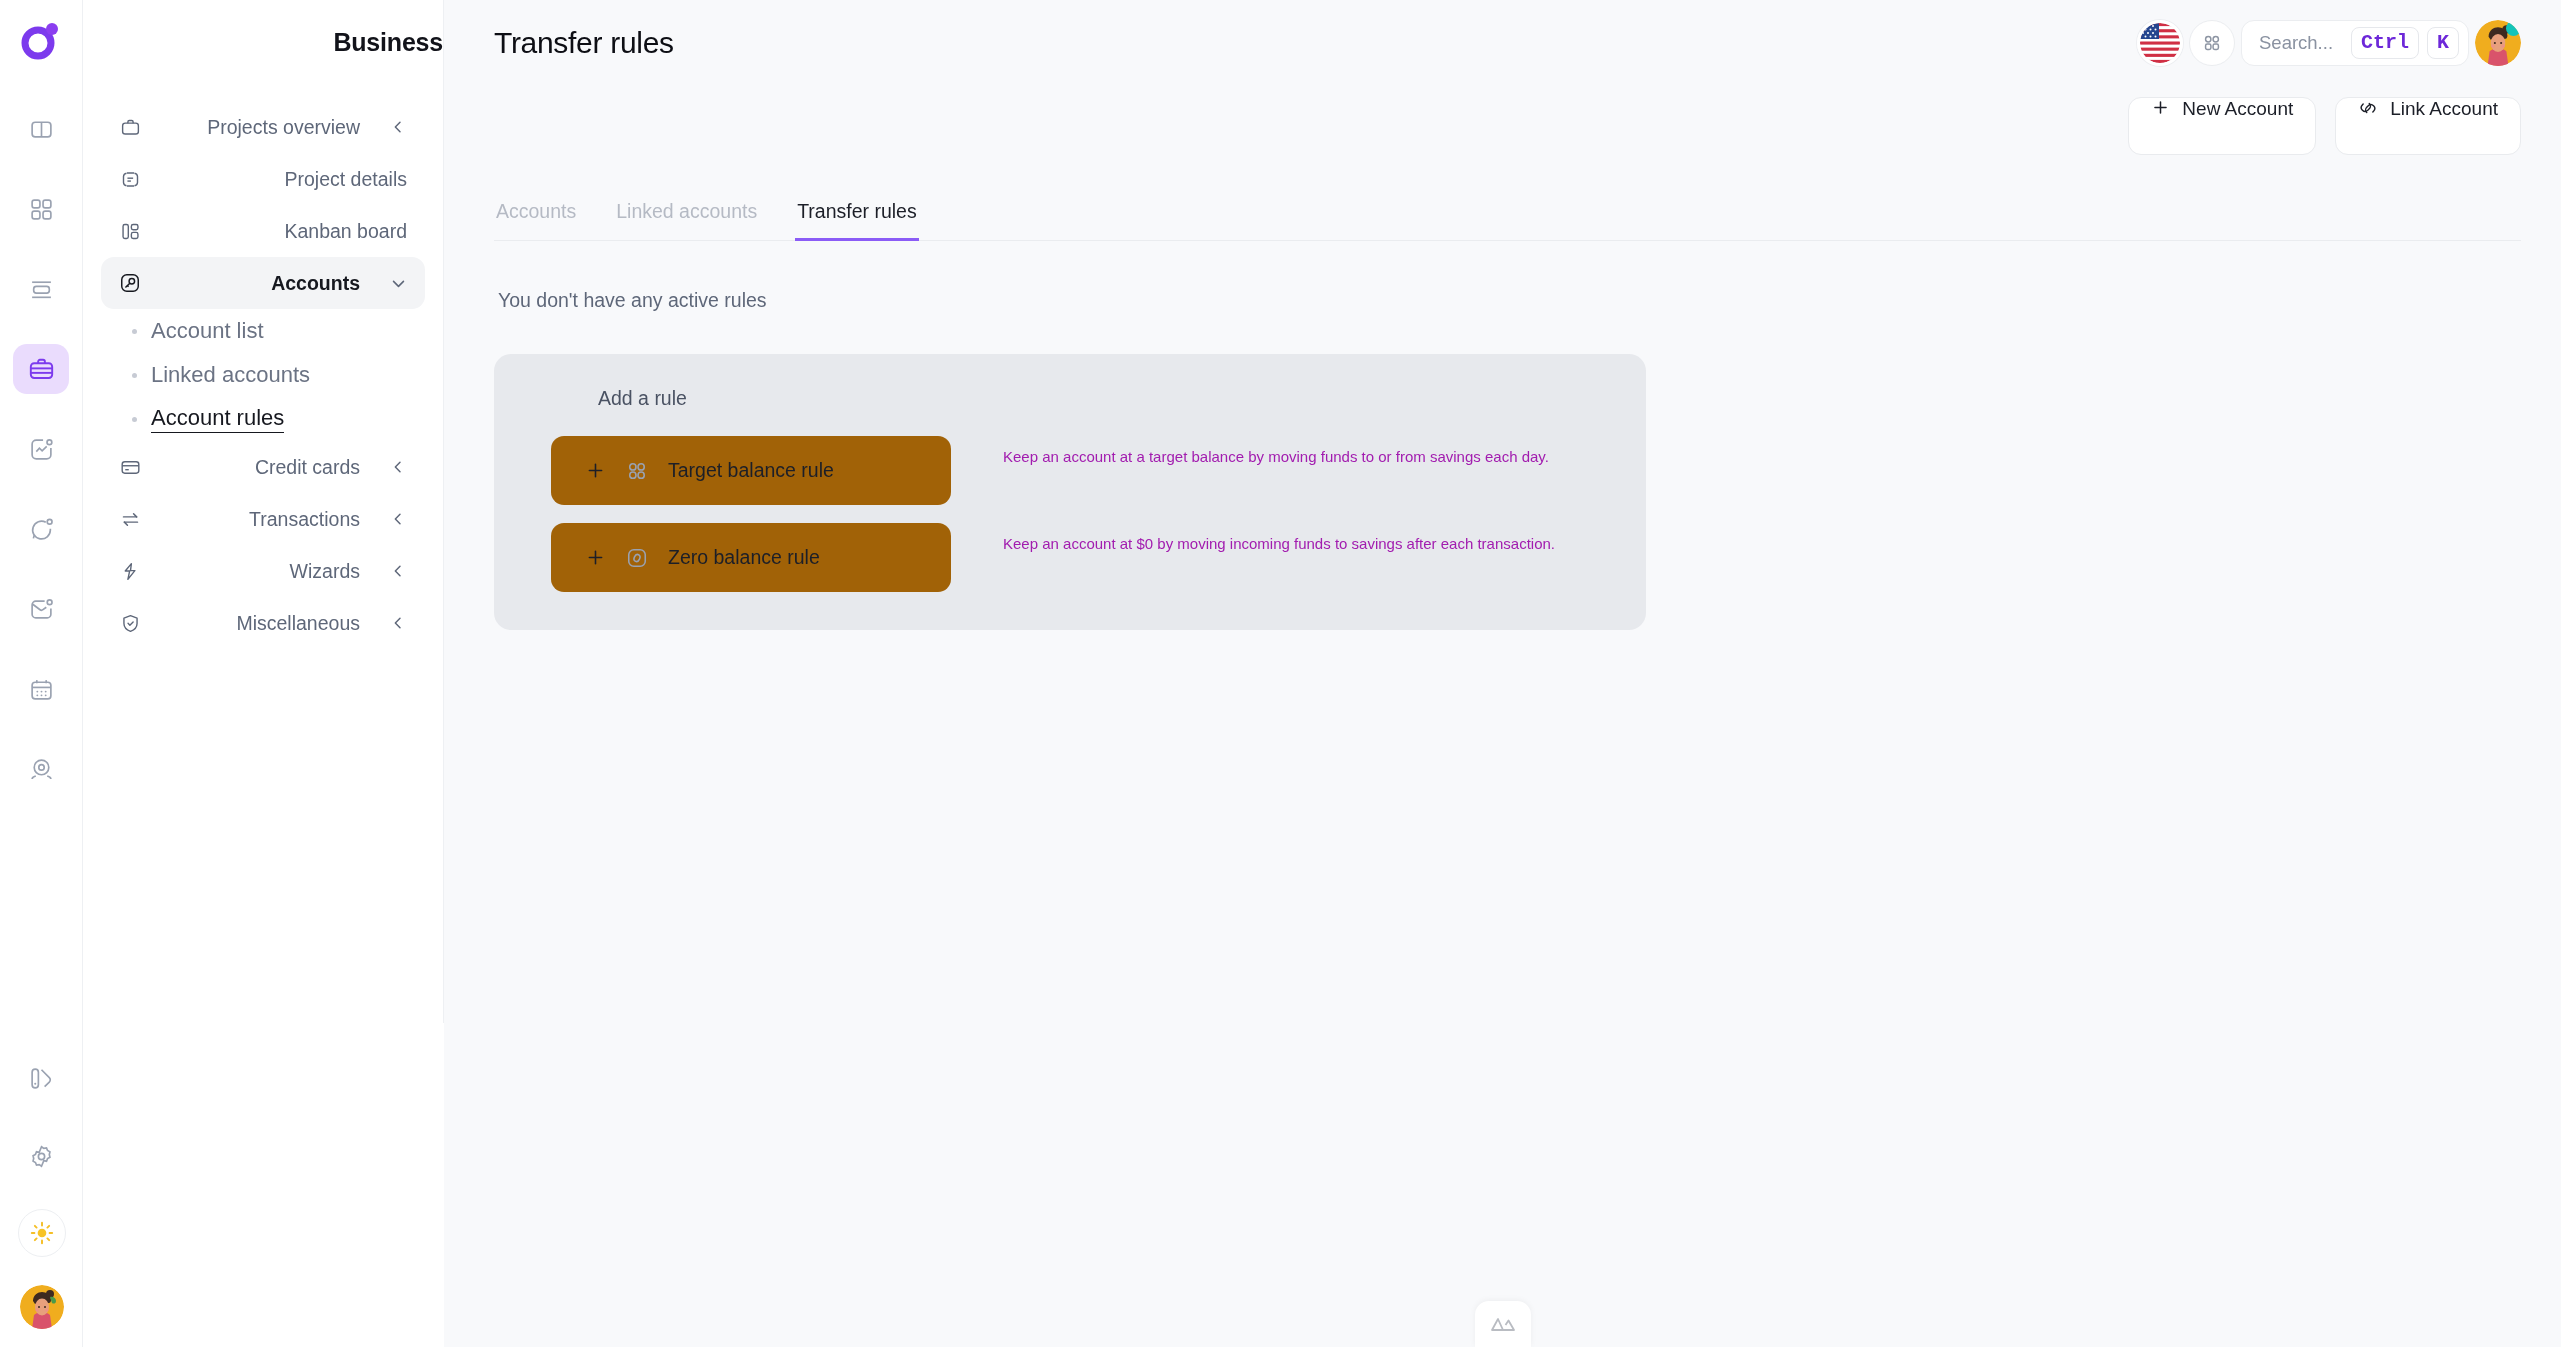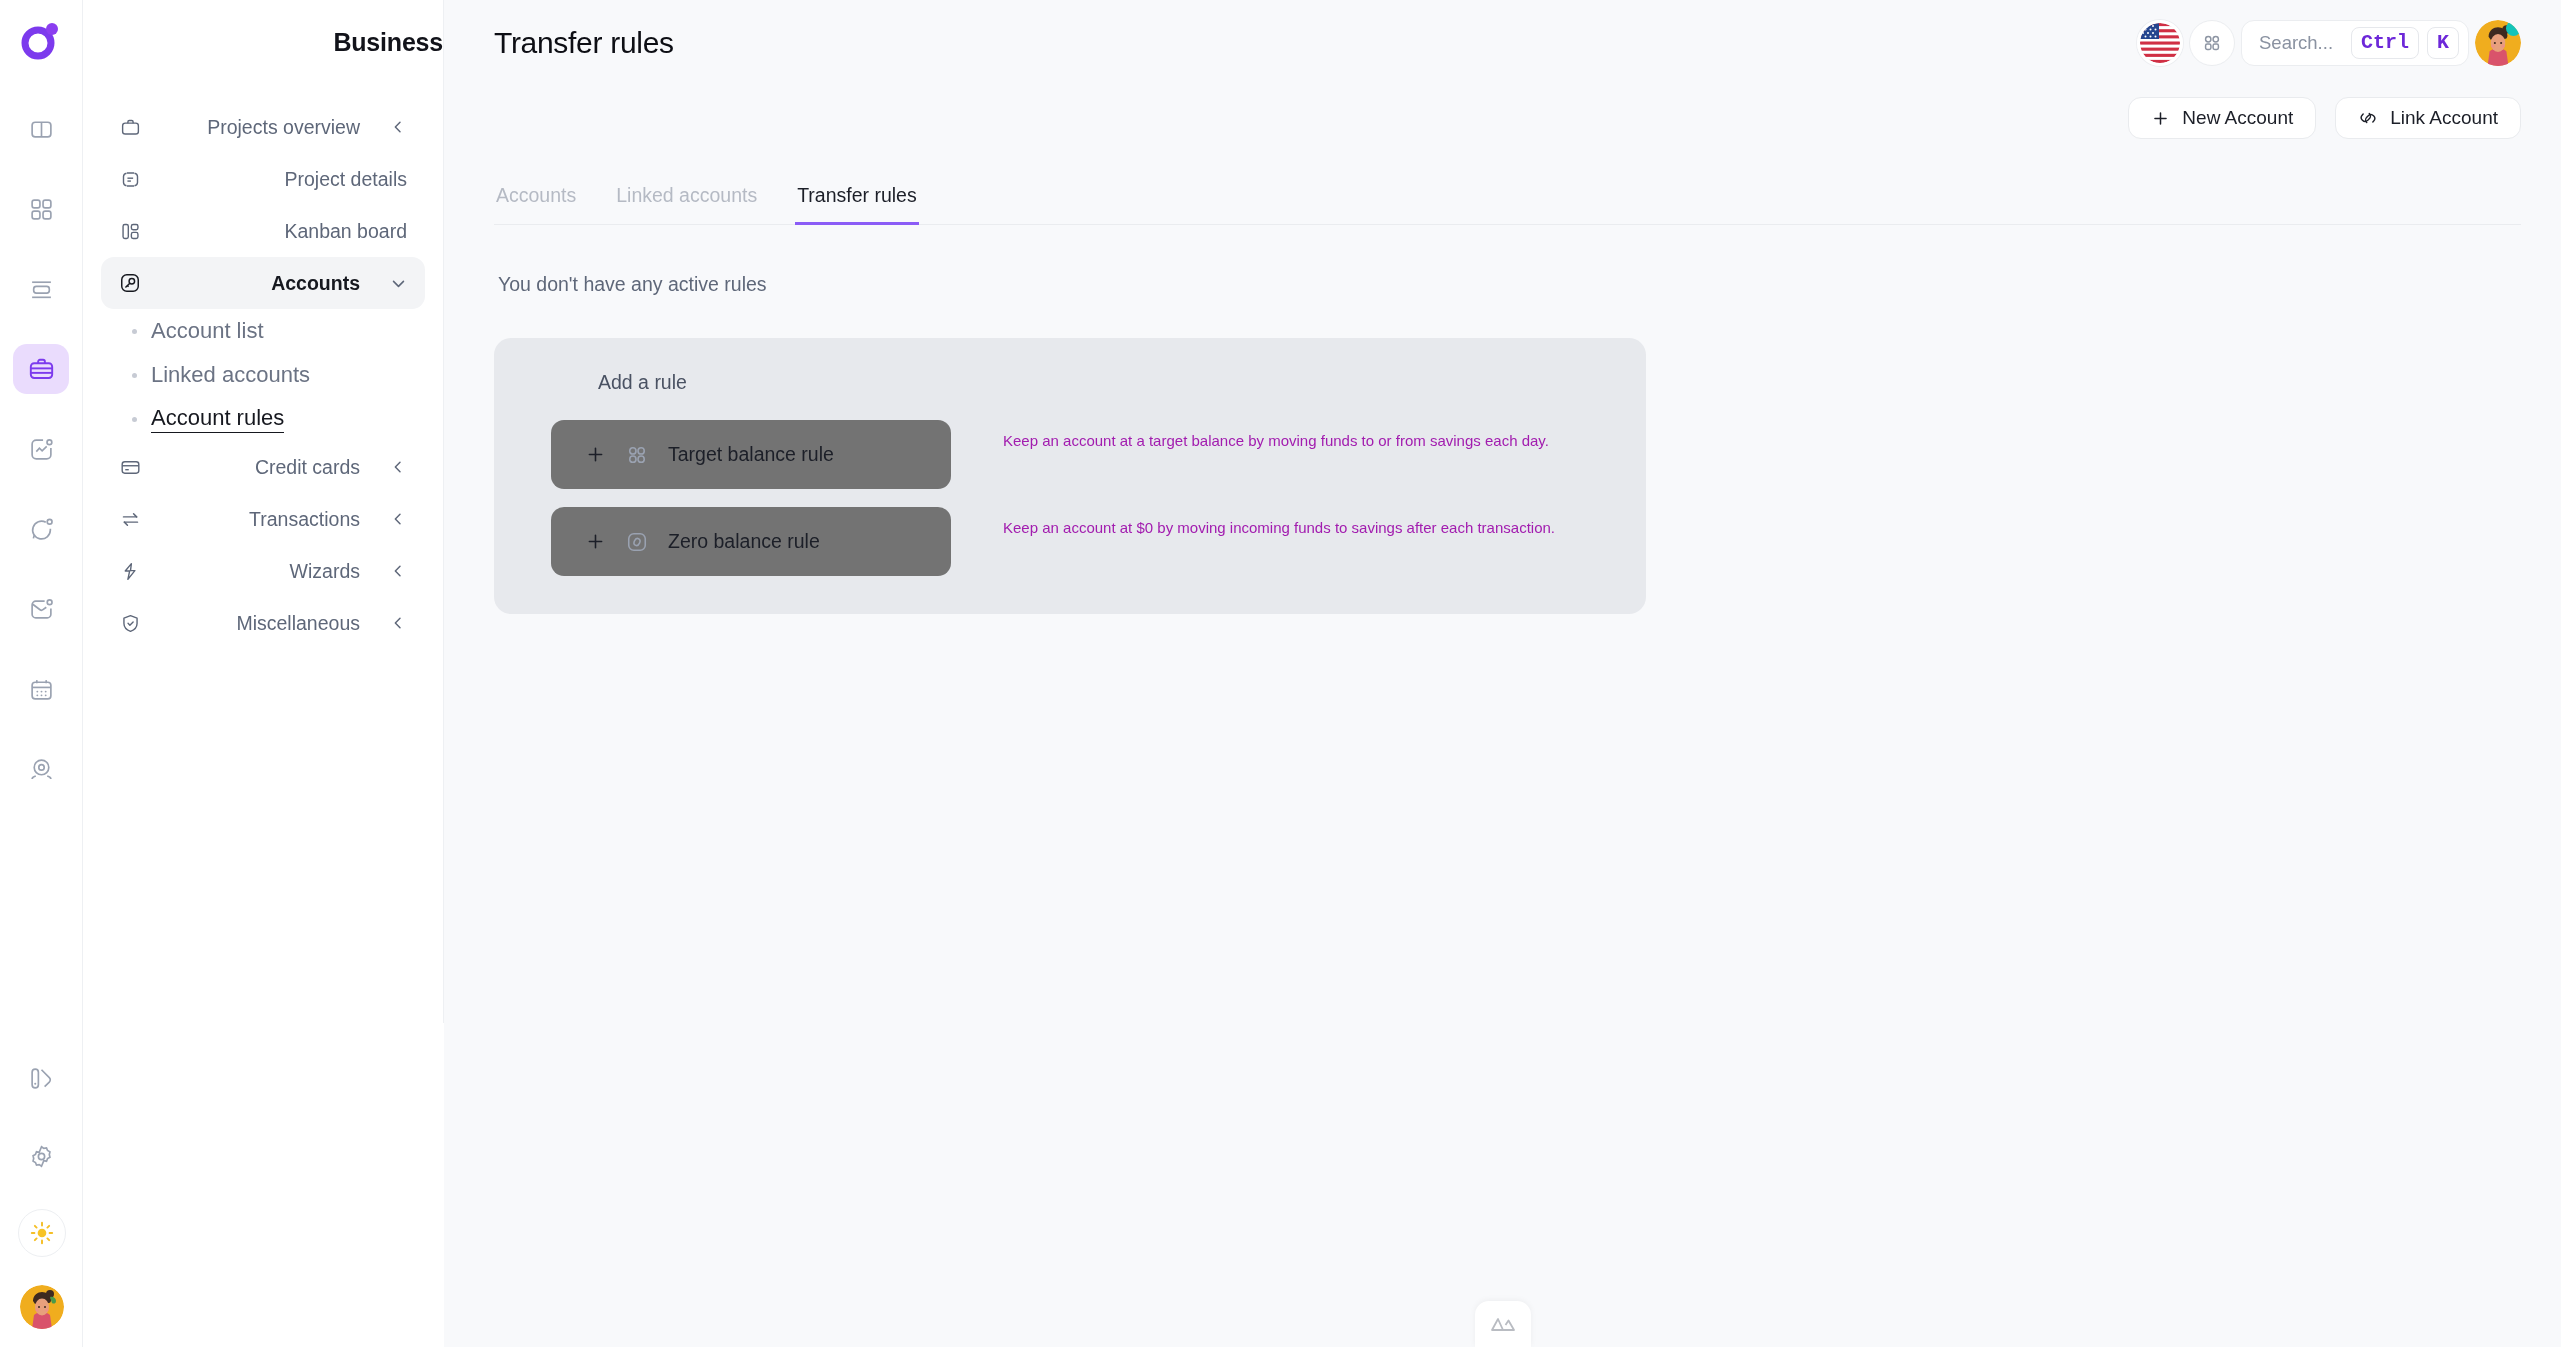--- a/index.html
+++ b/index.html
@@ -101,22 +101,22 @@
   .avatar-top {
     width: 46px; height: 46px; border-radius: 50%; overflow: hidden; position: relative; cursor: pointer;
   }
   .online-dot {
     position: absolute; top: 1px; right: 0px; width: 15px; height: 15px;
     border-radius: 50%; background: #14c4b9;
   }
 
   .actions { display: flex; justify-content: flex-end; gap: 19px; padding: 12px 40px 0 0; }
   .btn {
-    height: 42px; border-radius: 13px; border: 1px solid #e9ebee; background: #fff;
-    display: flex; align-items: center; gap: 12px; padding: 0 22px;
+    height: 58px; border-radius: 13px; border: 1px solid #e9ebee; background: #fff;
+    display: flex; gap: 12px; padding: 0 22px;
     font-size: 19px; color: #1c1f28; cursor: pointer;
   }
 
   .tabs {
     margin: 44px 0 0 50px; margin-right: 40px;
     display: flex; gap: 36px; border-bottom: 1px solid #eaecef;
   }
   .tab {
     font-size: 19.5px; color: #b5bac4; padding: 0 2px 15px 2px; cursor: pointer;
     position: relative; top: 1px;
@@ -126,21 +126,21 @@
   .empty-note { margin: 48px 0 0 54px; font-size: 19.5px; color: #5e6779; }
 
   .rule-card {
     margin: 42px 0 0 50px; width: 1152px; background: #e7e9ed;
     border-radius: 17px; padding: 33px 40px 38px 57px;
   }
   .rule-card-title { font-size: 19.5px; color: #4a5263; margin-bottom: 26px; margin-left: 47px; }
   .rule-row { display: flex; align-items: flex-start; gap: 0; margin-bottom: 18px; }
   .rule-row:last-child { margin-bottom: 0; }
   .rule-btn {
-    width: 400px; flex: 0 0 400px; height: 69px; background: #737373; border-radius: 13px;
+    width: 400px; flex: 0 0 400px; height: 69px; background: #a16207; border-radius: 13px;
     display: flex; align-items: center; gap: 20px; padding: 0 34px;
     font-size: 19.5px; color: #1c1f28; cursor: pointer;
   }
   .rule-desc {
     flex: 1; padding: 9px 0 0 52px; font-size: 15px; color: #a21caf;
     line-height: 1.55; max-width: 610px;
   }
   .plus { font-size: 26px; color: #1c1f28; line-height: 1; font-weight: 400; }
 
   .nuxt-badge {

